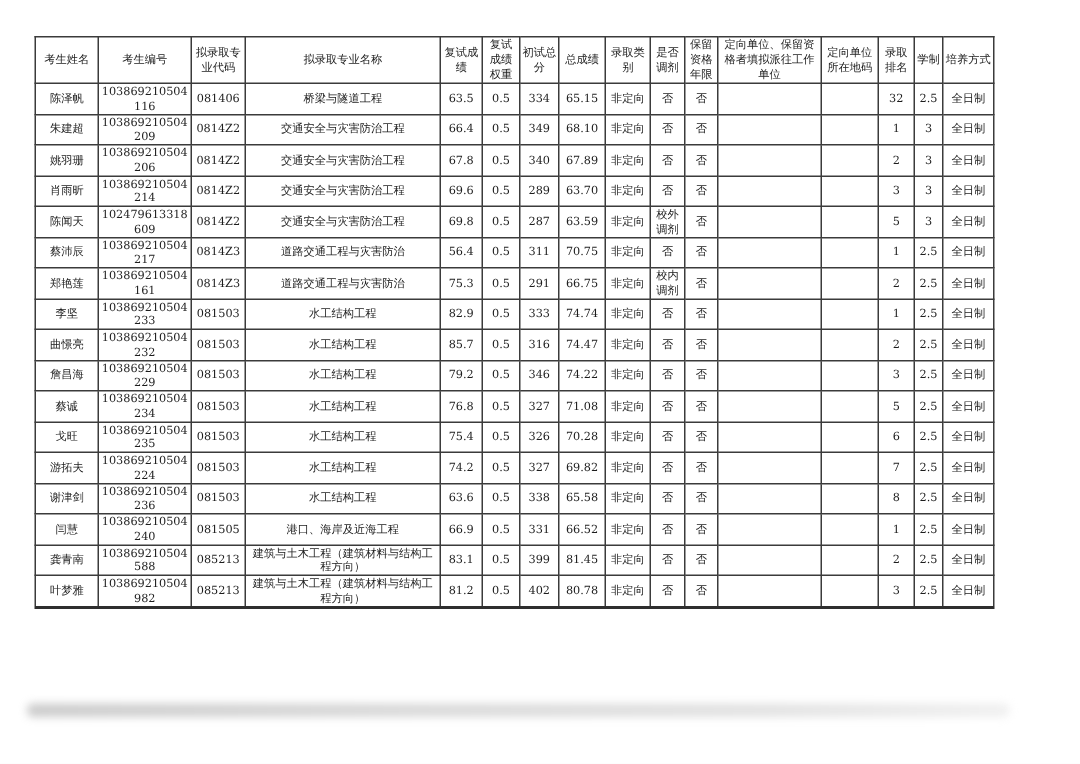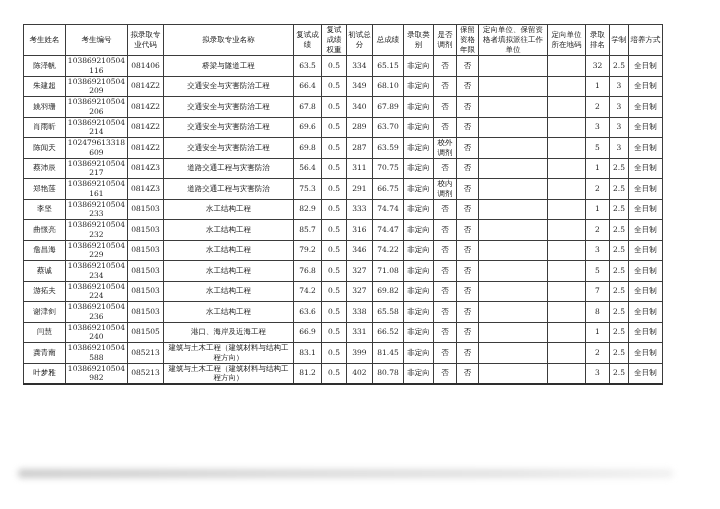--- a/index.html
+++ b/index.html
@@ -279,20 +279,38 @@
           <td>非定向</td>
           <td>否</td>
           <td>否</td>
           <td></td>
           <td></td>
           <td>5</td>
           <td>2.5</td>
           <td>全日制</td>
         </tr>
         <tr>
+          <td>戈旺</td>
+          <td>103869210504235</td>
+          <td>081503</td>
+          <td>水工结构工程</td>
+          <td>75.4</td>
+          <td>0.5</td>
+          <td>326</td>
+          <td>70.28</td>
+          <td>非定向</td>
+          <td>否</td>
+          <td>否</td>
+          <td></td>
+          <td></td>
+          <td>6</td>
+          <td>2.5</td>
+          <td>全日制</td>
+        </tr>
+        <tr>
           <td>游拓夫</td>
           <td>103869210504224</td>
           <td>081503</td>
           <td>水工结构工程</td>
           <td>74.2</td>
           <td>0.5</td>
           <td>327</td>
           <td>69.82</td>
           <td>非定向</td>
           <td>否</td>

